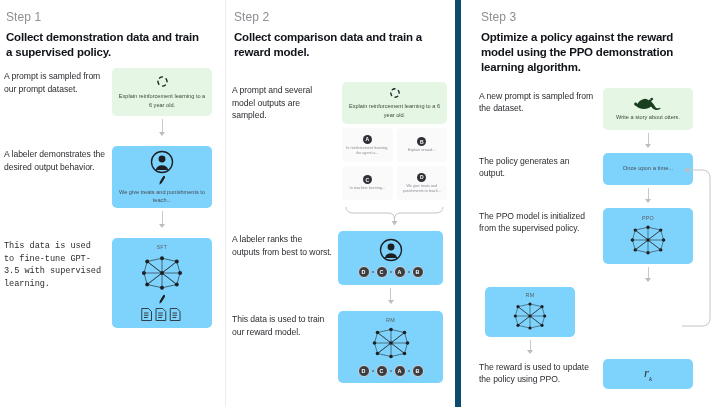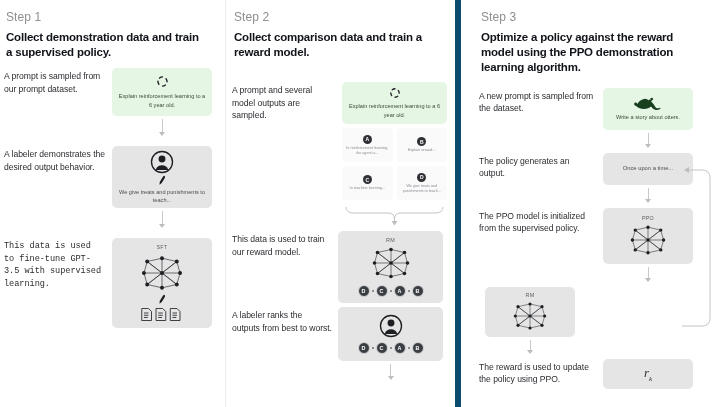--- a/index.html
+++ b/index.html
@@ -24,21 +24,21 @@
   .rows{position:relative;margin-top:12px;}
   .row{display:flex;align-items:flex-start;}
   .caption{font-size:8.6px;line-height:1.45;color:#2b2d31;letter-spacing:-.05px;padding-top:2px;}
   .col-1 .caption{width:102px;}
   .col-2 .caption{width:100px;}
   .col-3 .caption{width:118px;}
 
   .stagecol{position:relative;display:flex;flex-direction:column;align-items:center;}
 
   .card{
-    background:#e5e5e5;border-radius:5px;
+    background:#7dd3fc;border-radius:5px;
     display:flex;flex-direction:column;align-items:center;justify-content:center;
     box-sizing:border-box;
   }
   .card.green{background:#e6f6e4;}
   .cardtext{font-size:5.6px;line-height:1.5;color:#3b4a36;text-align:center;padding:0 5px;}
   .card-title{font-size:5.4px;color:#5a5d63;margin-bottom:2px;letter-spacing:.2px;}
 
   .arrow{width:1px;background:#c9c9cc;position:relative;margin:0 auto;}
   .arrow:after{
     content:"";position:absolute;left:-2.5px;bottom:-1px;
@@ -205,20 +205,45 @@
             <svg width="105" height="22" viewBox="0 0 105 22">
               <path d="M4 2 q0 6 8 6 h34 q6.5 0 6.5 6 q0-6 6.5-6 h34 q8 0 8-6" fill="none" stroke="#c4c4c7" stroke-width="1"></path>
               <path d="M52.5 12 v5" stroke="#c4c4c7" stroke-width="1"></path>
               <path d="M49.5 16 l3 4.5 l3 -4.5 z" fill="#bdbdc0"></path>
             </svg>
           </span>
         </div>
       </div>
 
       <div class="row" style="margin-top:4px;">
+        <div class="caption">A labeler ranks the outputs from best to worst.</div>
+        <div class="stagecol" style="margin-left:6px;">
+          <div class="card" style="width:105px;height:54px;">
+            <span>
+              <svg width="24" height="24" viewBox="0 0 32 32">
+                <circle cx="16" cy="16" r="14" fill="none" stroke="#1d1f23" stroke-width="1.8"></circle>
+                <circle cx="16" cy="12" r="4.6" fill="#1d1f23"></circle>
+                <path d="M7.6 26.5a8.8 8.8 0 0 1 16.8 0z" fill="#1d1f23"></path>
+              </svg>
+            </span>
+            <div class="rankrow">
+              <div class="rankbadge">D</div>
+              <div class="rankdot"></div>
+              <div class="rankbadge">C</div>
+              <div class="rankdot"></div>
+              <div class="rankbadge">A</div>
+              <div class="rankdot"></div>
+              <div class="rankbadge">B</div>
+            </div>
+          </div>
+          <div class="arrow" style="height:15px;margin:3px 0 4px;"></div>
+        </div>
+      </div>
+
+      <div class="row" style="margin-top:4px;">
         <div class="caption">This data is used to train our reward model.</div>
         <div class="stagecol" style="margin-left:6px;">
           <div class="card" style="width:105px;height:72px;">
             <div class="card-title">RM</div>
             <span>
               <svg width="42" height="36" viewBox="0 0 56 48">
                 <g stroke="#2b2d31" stroke-width="0.8" fill="none">
                   <path d="M10 10 L28 6 L46 10 L50 24 L46 38 L28 42 L10 38 L6 24 Z"></path>
                   <path d="M10 10 L46 38 M46 10 L10 38 M10 10 L28 24 L46 10 M10 38 L28 24 L46 38 M6 24 L50 24 M28 6 L28 42"></path>
                 </g>
@@ -240,45 +265,20 @@
               <div class="rankdot"></div>
               <div class="rankbadge">C</div>
               <div class="rankdot"></div>
               <div class="rankbadge">A</div>
               <div class="rankdot"></div>
               <div class="rankbadge">B</div>
             </div>
           </div>
         </div>
       </div>
-
-      <div class="row" style="margin-top:4px;">
-        <div class="caption">A labeler ranks the outputs from best to worst.</div>
-        <div class="stagecol" style="margin-left:6px;">
-          <div class="card" style="width:105px;height:54px;">
-            <span>
-              <svg width="24" height="24" viewBox="0 0 32 32">
-                <circle cx="16" cy="16" r="14" fill="none" stroke="#1d1f23" stroke-width="1.8"></circle>
-                <circle cx="16" cy="12" r="4.6" fill="#1d1f23"></circle>
-                <path d="M7.6 26.5a8.8 8.8 0 0 1 16.8 0z" fill="#1d1f23"></path>
-              </svg>
-            </span>
-            <div class="rankrow">
-              <div class="rankbadge">D</div>
-              <div class="rankdot"></div>
-              <div class="rankbadge">C</div>
-              <div class="rankdot"></div>
-              <div class="rankbadge">A</div>
-              <div class="rankdot"></div>
-              <div class="rankbadge">B</div>
-            </div>
-          </div>
-          <div class="arrow" style="height:15px;margin:3px 0 4px;"></div>
-        </div>
-      </div>
     </div>
   </div>
 
   <div class="col col-3">
     <div class="step-label">Step 3</div>
     <div class="step-title">Optimize a policy against the reward model using the PPO demonstration learning algorithm.</div>
 
     <div class="rows" style="margin-top:12px;">
 
       <div class="row">

